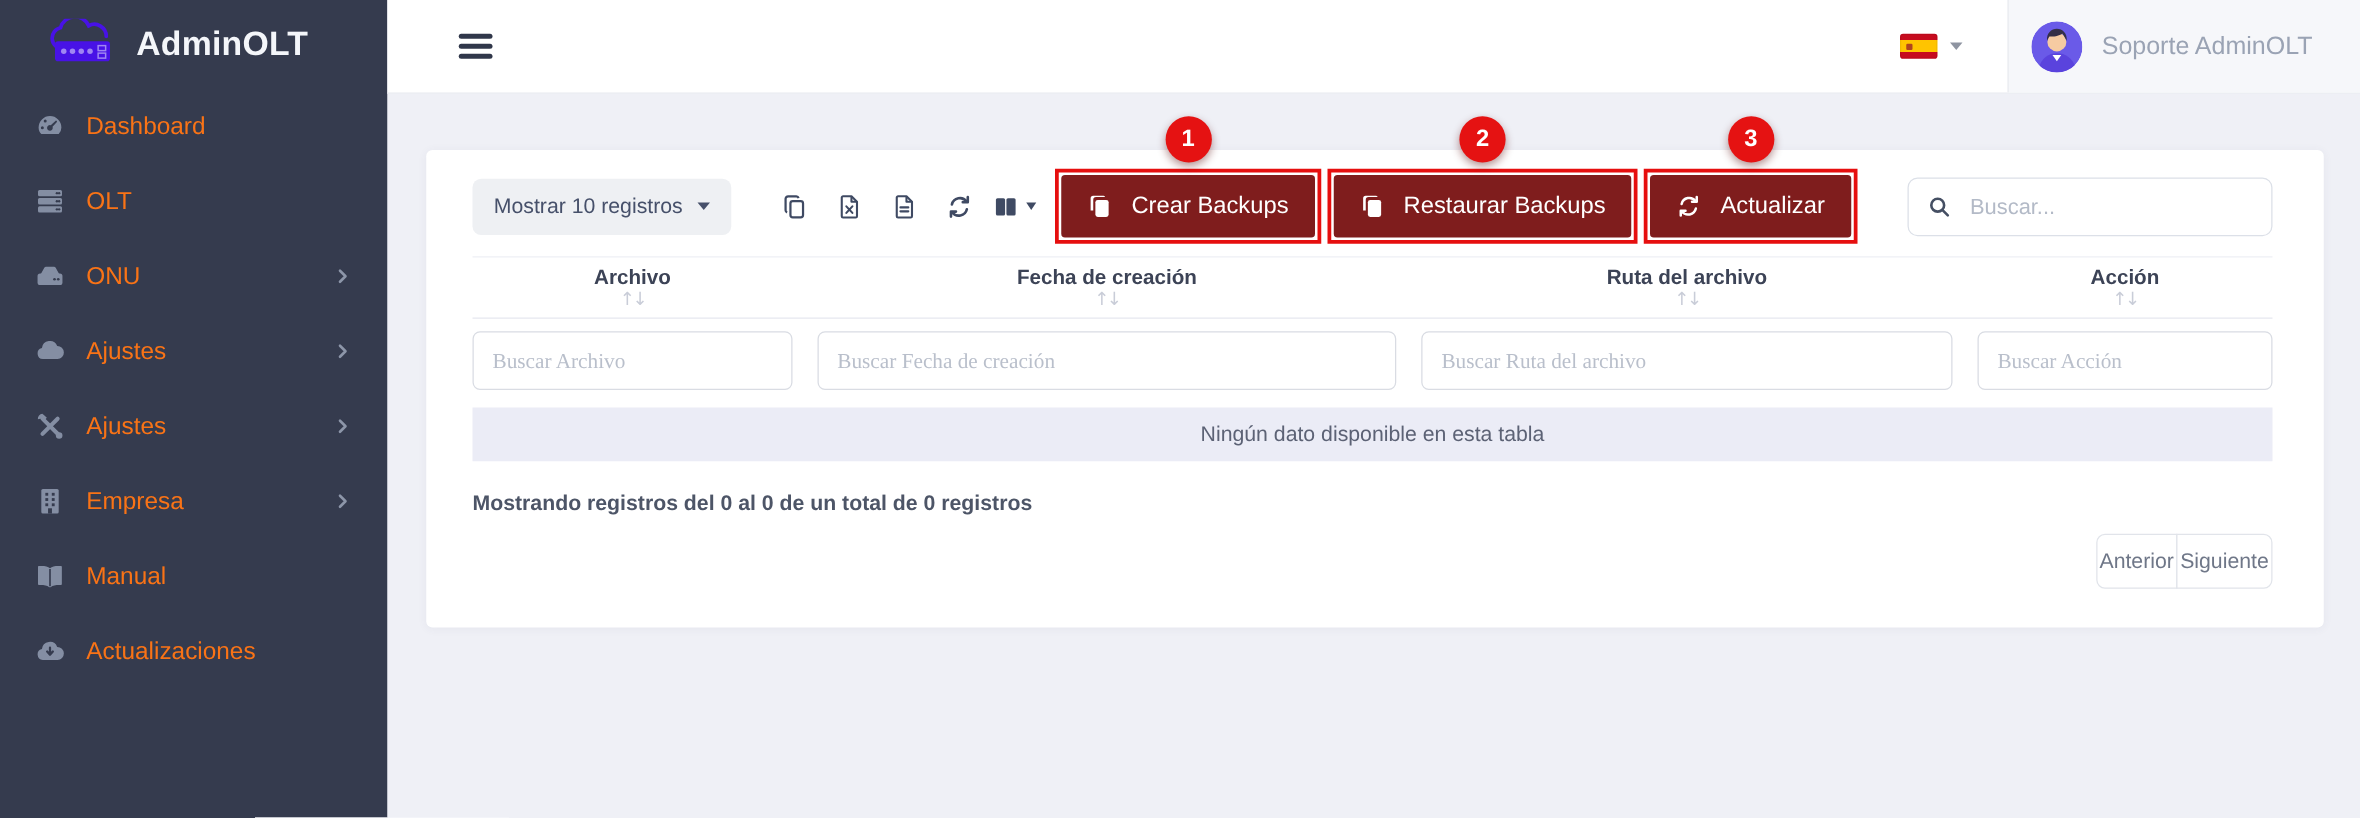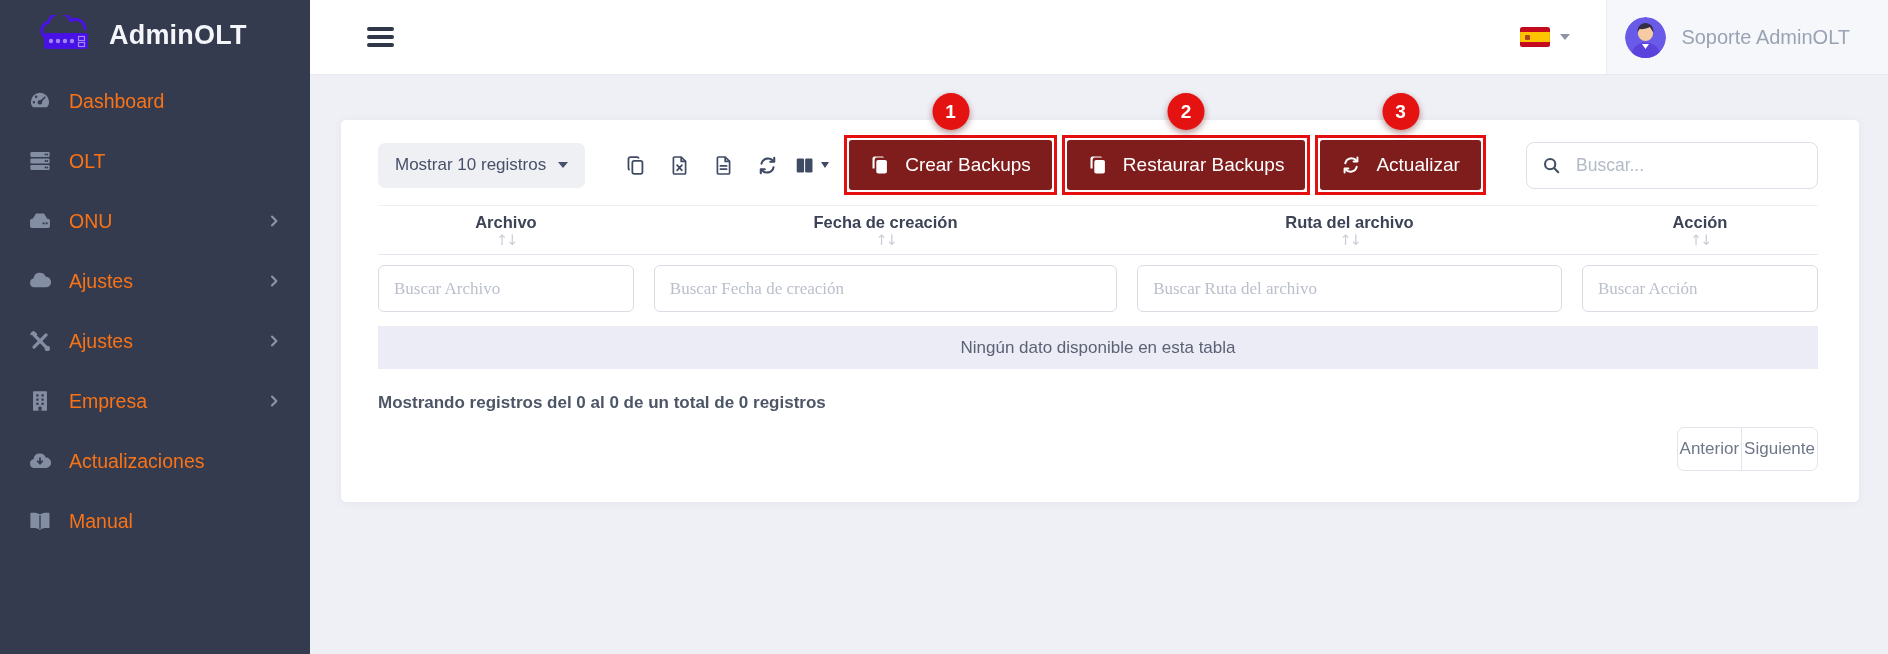--- a/index.html
+++ b/index.html
@@ -213,34 +213,34 @@
           <span class="nlabel">Empresa</span>
           <span class="chev">
             <svg viewBox="0 0 20 20" fill="none" stroke="currentColor" stroke-width="2.6" stroke-linecap="round" stroke-linejoin="round">
               <path d="M7.5 4.5 13 10l-5.5 5.5"></path>
             </svg>
           </span>
         </div>
         <div class="nav-item">
           <span class="nicon">
             <svg viewBox="0 0 20 20" fill="currentColor">
+              <path d="M10 4.6C8.4 3.3 5.9 3 2.6 3.2c-.3 0-.6.3-.6.6v11.4c0 .4.3.7.7.6 2.9-.1 5.2.2 6.6 1.3.4.3.9.3 1.3 0 1.4-1.1 3.7-1.4 6.6-1.3.4.1.7-.2.7-.6V3.8c0-.3-.3-.6-.6-.6-3.3-.2-5.8.1-7.3 1.4Z"></path>
+              <path d="M10 5.2v11.4" stroke="#353b4e" stroke-width="1.1"></path>
+            </svg>
+          </span>
+          <span class="nlabel">Manual</span>
+        </div>
+        <div class="nav-item">
+          <span class="nicon">
+            <svg viewBox="0 0 20 20" fill="currentColor">
               <path d="M15 15.8H5.2a3.7 3.7 0 0 1-.6-7.3A5.3 5.3 0 0 1 14.8 7.1 4.35 4.35 0 0 1 15 15.8Z"></path>
               <path d="M10 7.6v4.4M8.1 10.2l1.9 2.1 1.9-2.1" stroke="#353b4e" stroke-width="1.5" fill="none" stroke-linecap="round" stroke-linejoin="round"></path>
             </svg>
           </span>
           <span class="nlabel">Actualizaciones</span>
-        </div>
-        <div class="nav-item">
-          <span class="nicon">
-            <svg viewBox="0 0 20 20" fill="currentColor">
-              <path d="M10 4.6C8.4 3.3 5.9 3 2.6 3.2c-.3 0-.6.3-.6.6v11.4c0 .4.3.7.7.6 2.9-.1 5.2.2 6.6 1.3.4.3.9.3 1.3 0 1.4-1.1 3.7-1.4 6.6-1.3.4.1.7-.2.7-.6V3.8c0-.3-.3-.6-.6-.6-3.3-.2-5.8.1-7.3 1.4Z"></path>
-              <path d="M10 5.2v11.4" stroke="#353b4e" stroke-width="1.1"></path>
-            </svg>
-          </span>
-          <span class="nlabel">Manual</span>
         </div>
       </nav>
   </aside>
 
   <div class="main">
 
     <header class="topbar">
       <div class="hamburger">
         <span></span>
           <span></span>

